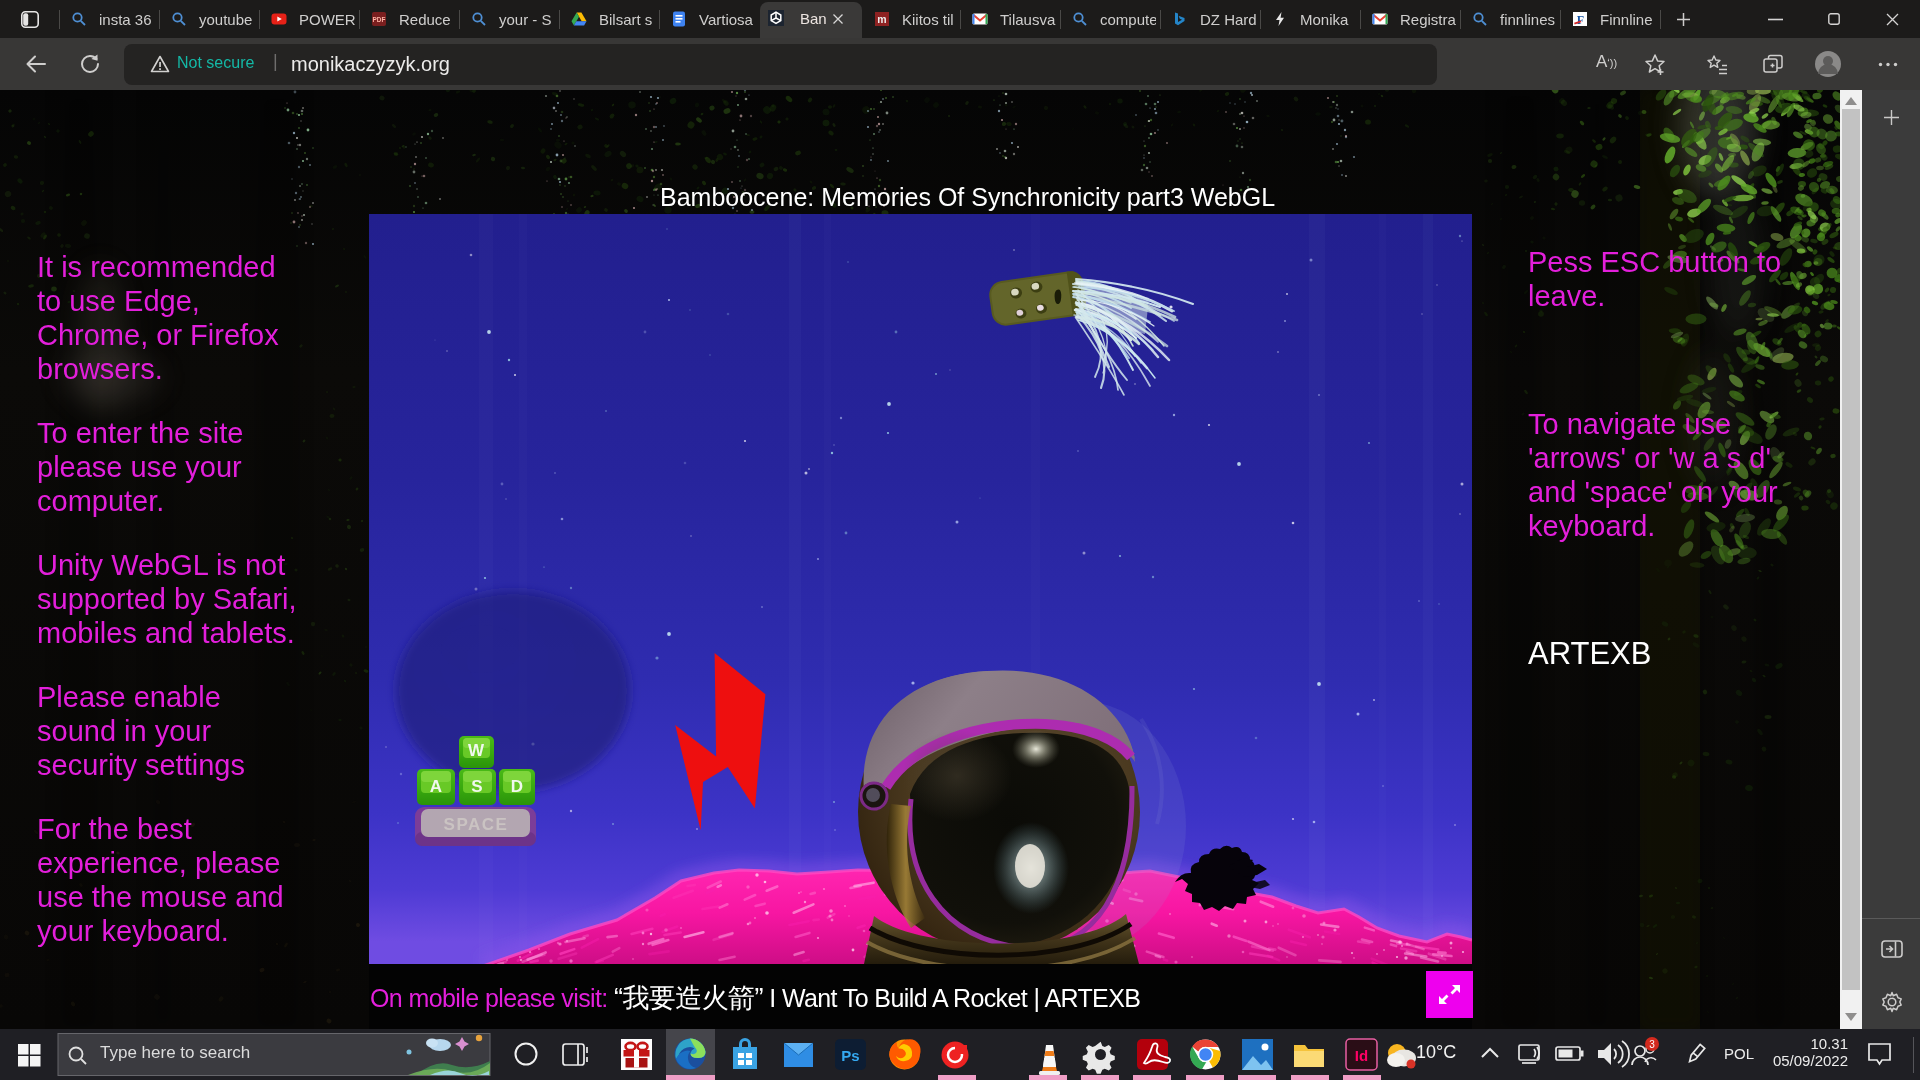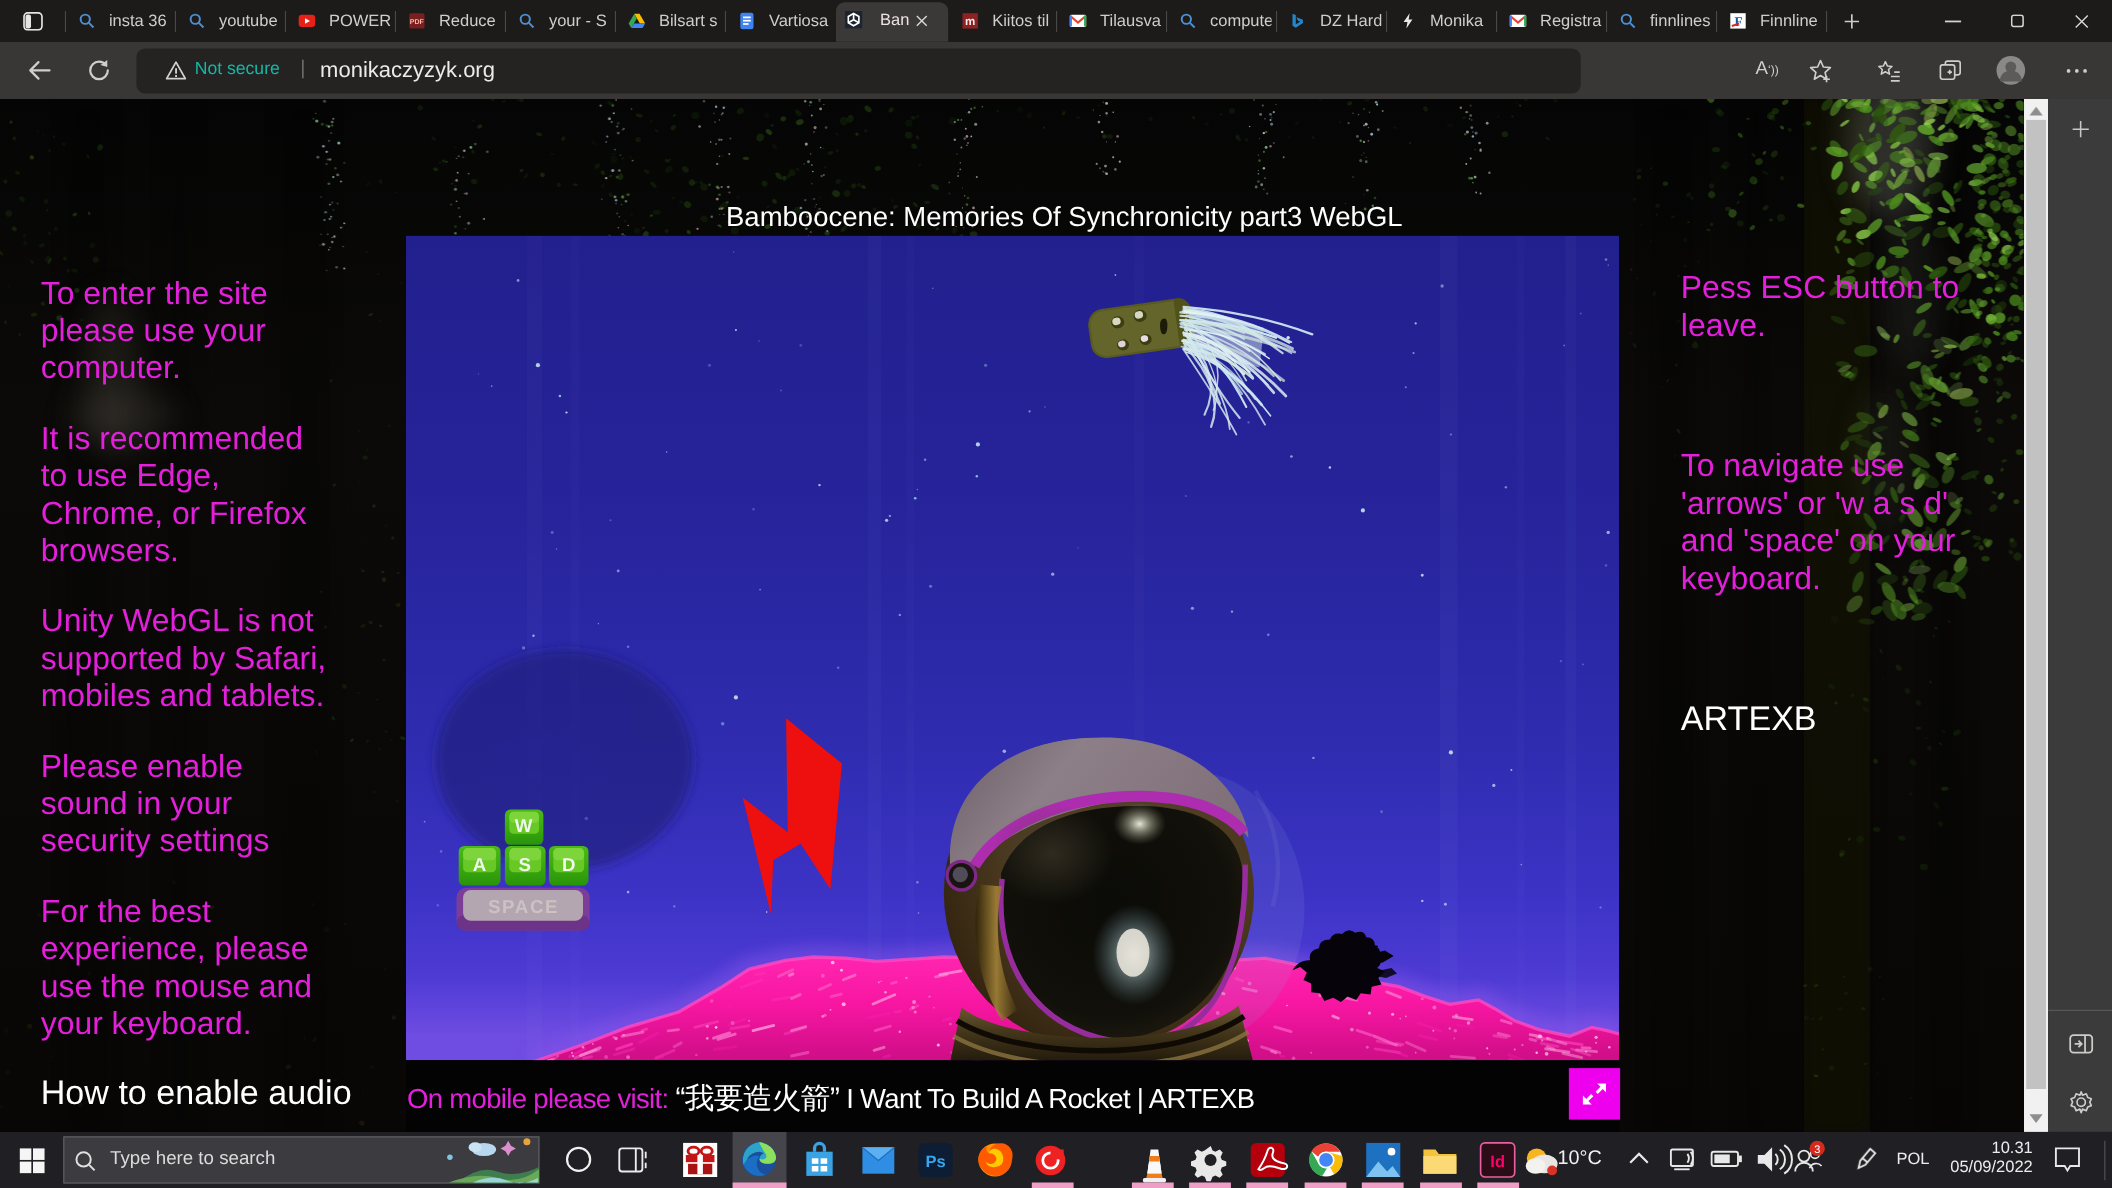--- a/index.html
+++ b/index.html
@@ -1482,27 +1482,26 @@
         <ellipse cx="1839" cy="181" rx="3.6" ry="2.3" fill="#47821a" opacity="0.42" transform="rotate(-54 1839 181)"></ellipse>
         <ellipse cx="1802" cy="94" rx="4.0" ry="3.1" fill="#47821a" opacity="0.54" transform="rotate(-1 1802 94)"></ellipse>
         <ellipse cx="1812" cy="184" rx="2.4" ry="1.3" fill="#47821a" opacity="0.83" transform="rotate(47 1812 184)"></ellipse>
         <ellipse cx="1834" cy="212" rx="3.9" ry="1.8" fill="#47821a" opacity="0.80" transform="rotate(14 1834 212)"></ellipse>
         <ellipse cx="1829" cy="216" rx="5.5" ry="4.0" fill="#47821a" opacity="0.82" transform="rotate(16 1829 216)"></ellipse>
         <ellipse cx="1833" cy="200" rx="3.1" ry="3.0" fill="#2e5a10" opacity="0.60" transform="rotate(13 1833 200)"></ellipse>
         <ellipse cx="1802" cy="142" rx="2.7" ry="2.0" fill="#33610f" opacity="0.61" transform="rotate(59 1802 142)"></ellipse>
         <ellipse cx="1806" cy="239" rx="5.9" ry="3.7" fill="#3c7315" opacity="0.58" transform="rotate(56 1806 239)"></ellipse>
       </svg>
 <div class="abs mag" id="lefttext">
+<p>It is recommended<br>to use Edge,<br>Chrome, or Firefox<br>browsers.</p>
 <p>To enter the site<br>please use your<br>computer.</p>
-<p>It is recommended<br>to use Edge,<br>Chrome, or Firefox<br>browsers.</p>
 <p>Unity WebGL is not<br>supported by Safari,<br>mobiles and tablets.</p>
 <p>Please enable<br>sound in your<br>security settings</p>
 <p>For the best<br>experience, please<br>use the mouse and<br>your keyboard.</p>
 </div>
-<div class="abs" id="howto">How to enable audio</div>
 <div class="abs mag" id="righttext">
 <p>Pess ESC button to<br>leave.</p>
 <p style="margin-top:94px">To navigate use<br>'arrows' or 'w a s d'<br>and 'space' on your<br>keyboard.</p>
 <p style="margin-top:94px;color:#fff;font-size:31px">ARTEXB</p>
 </div>
 <div class="abs" id="gametitle">Bamboocene: Memories Of Synchronicity part3 WebGL</div>
 <div class="abs" id="gamecanvas">
         <svg class="abs" style="left:0;top:0" width="1103" height="750" viewBox="0 0 1103 750">
           <defs>
 <linearGradient id="sky" x1="0" y1="0" x2="0" y2="1">

